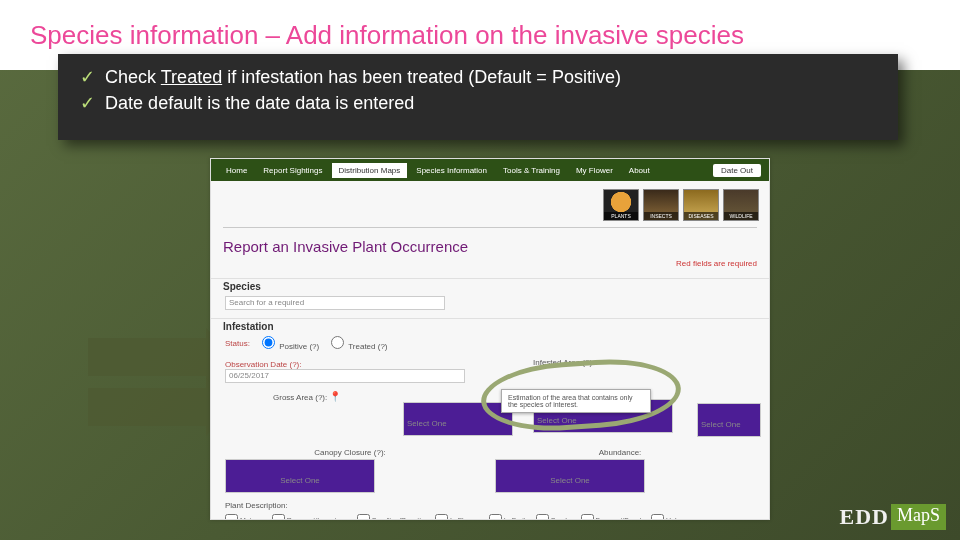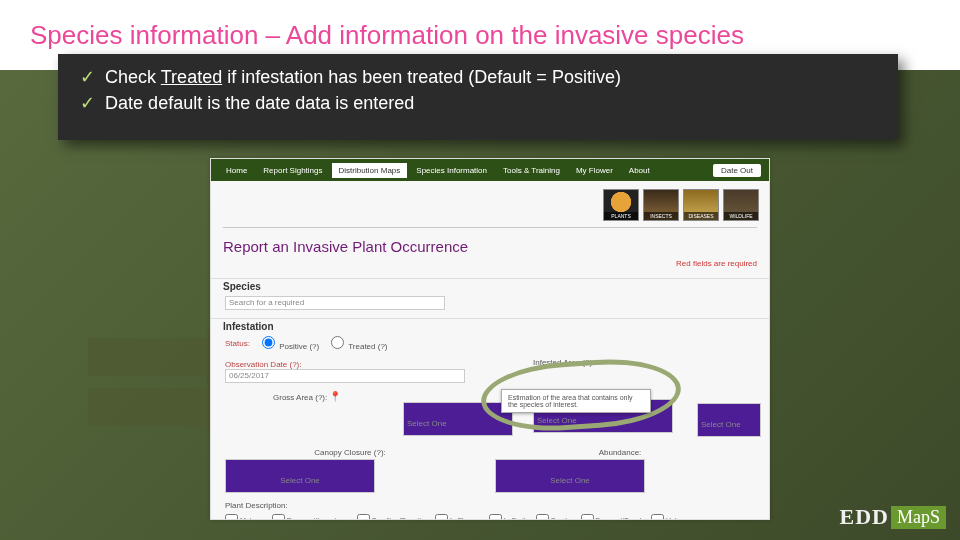--- a/index.html
+++ b/index.html
@@ -65,21 +65,21 @@
     background:#4e5a32;
   }
   .arrow::after {
     content:""; position:absolute; right:-26px; top:-10px; width:0; height:0;
     border-top:29px solid transparent; border-bottom:29px solid transparent;
     border-left:28px solid #4e5a32;
   }
   .arrow.a1 { left:88px; top:338px; opacity:0.78; }
   .arrow.a2 { left:88px; top:388px; opacity:0.78; }
   .logo {
-    position:absolute; right:14px; bottom:10px; display:flex; align-items:center;
+    position:absolute; right:14px; bottom:10px; display:flex; 
     font-family: Georgia, 'Times New Roman', serif; color:#fff;margin-top:36px;
   }
   .logo .edd { font-size:22px; letter-spacing:1px; color:#f0f0f0; font-weight:bold; }
   .logo .maps { background:#6a9a2f; padding:1px 6px; font-size:18px; margin-left:2px; font-family: Georgia, serif; }
   .descrow { font-size:8px; }
   .pin { color:#2a7; font-size:10px; }
   .obs { position:relative; }
   .obs .tinput { width:240px; }
   .infested-col .sel { width:140px; }
   .right-extra { position:absolute; right:8px; top:244px; }

